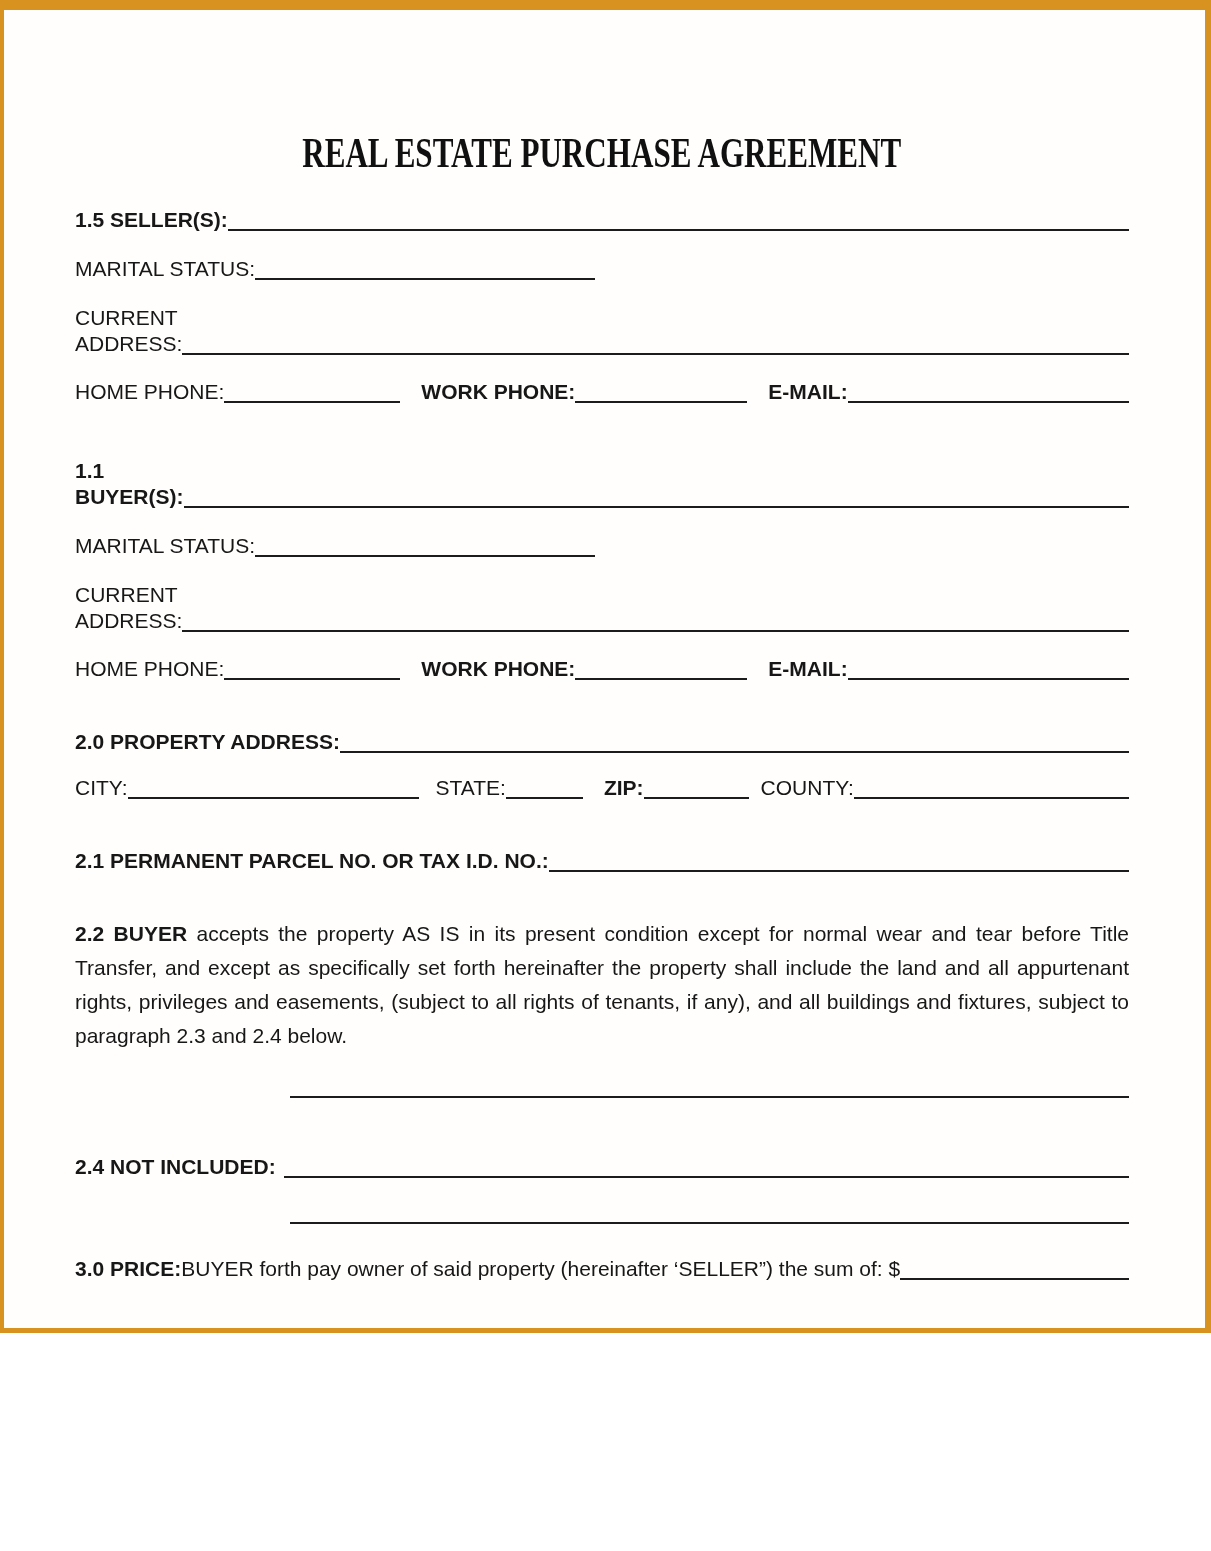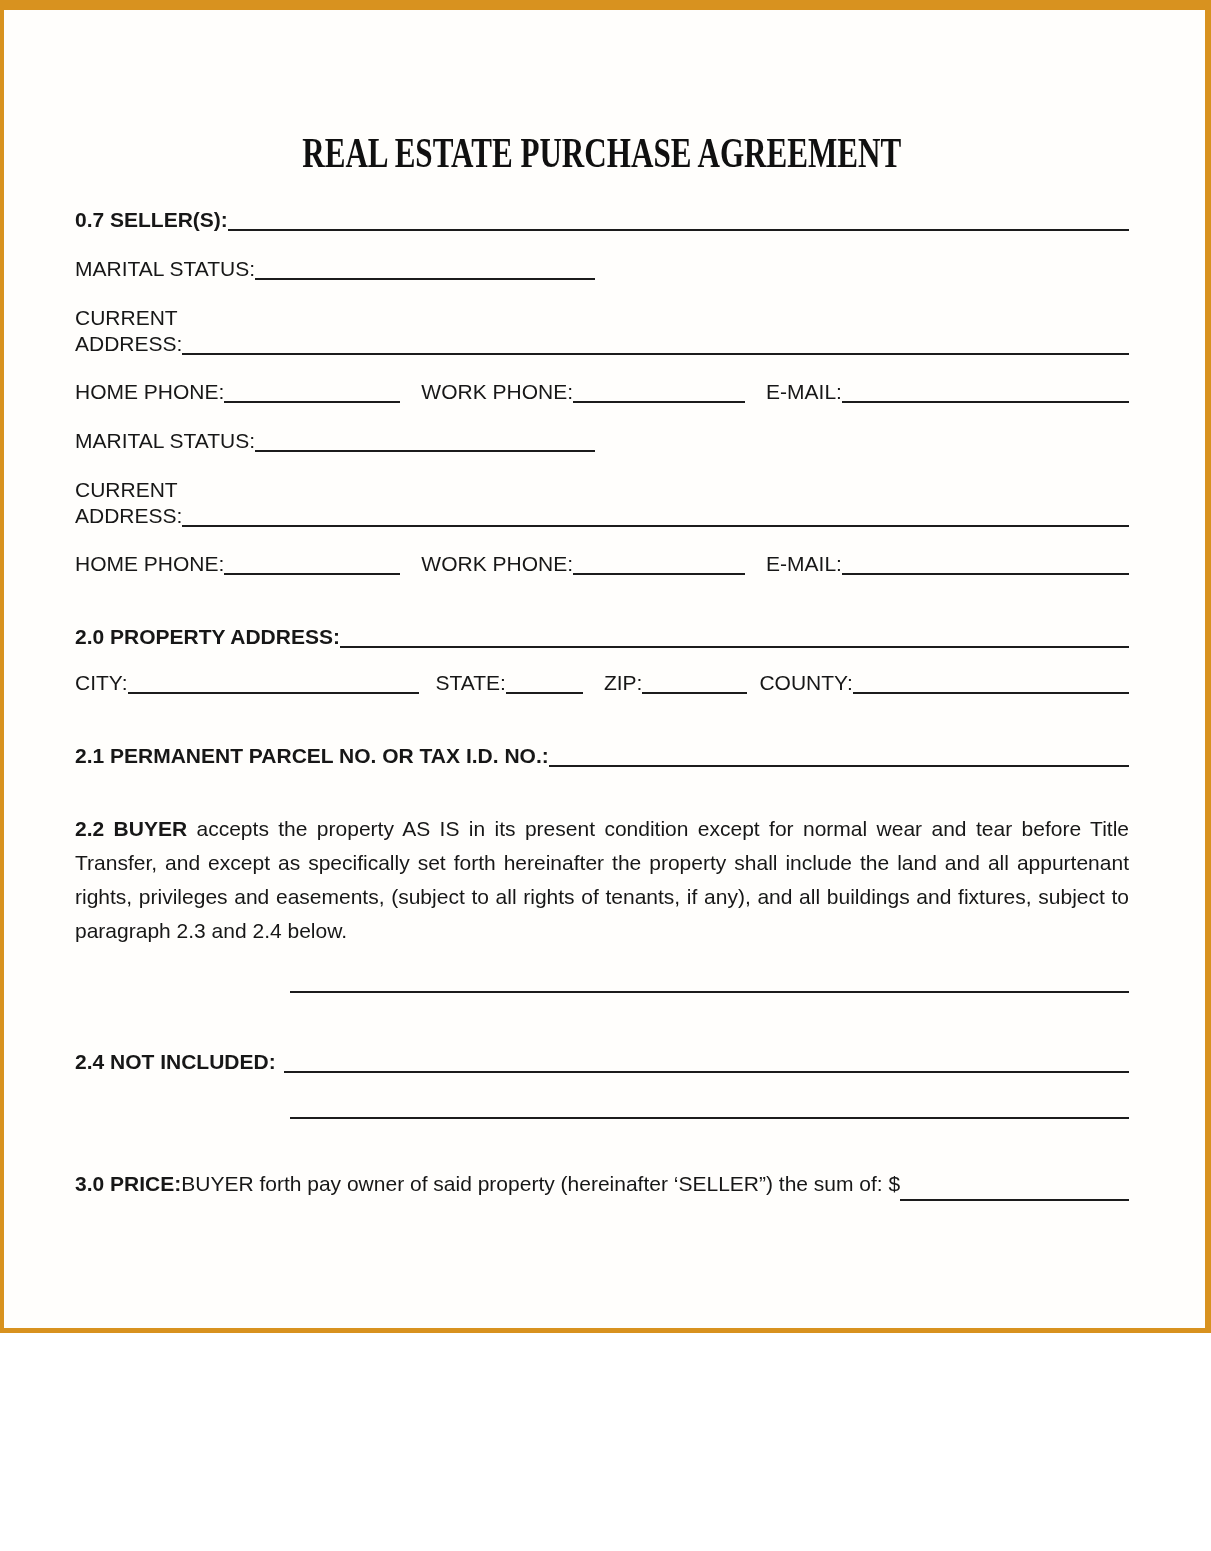--- a/index.html
+++ b/index.html
@@ -34,51 +34,51 @@
   .grow { flex:1 1 auto; }
   .row-blank { height:26px; display:flex; align-items:flex-end; }
   .row-blank .blank { top:0; width:100%; }
   .indent { margin-left:215px; }
   .w-marital { width:340px; }
   .w-hp { width:176px; }
   .w-wp { width:172px; }
   .w-city { width:291px; }
   .w-state { width:77px; }
   .w-zip { width:105px; }
-  .ml-21 { margin-left:21px; }
+  .ml-21 { margin-left:21px;font-weight:bold; }
   .ml-17 { margin-left:17px; }
   .ml-12 { margin-left:12px; }
   .ml-8  { margin-left:8px; }
   .m-seller   { margin-top:36px; }
   .m-marital  { margin-top:23px; }
   .m-current  { margin-top:23px; }
   .m-phones   { margin-top:22px; }
   .m-buyer    { margin-top:53px; }
   .m-property { margin-top:47px; }
   .m-city     { margin-top:20px; }
   .m-parcel   { margin-top:47px; }
   .m-para     { margin-top:43px; }
   .m-also     { margin-top:37px; }
   .m-blank2a  { margin-top:19px; }
   .m-notincl  { margin-top:56px; }
   .m-blank2b  { margin-top:18px; }
-  .m-price    { margin-top:52px;align-items:flex-end; }
+  .m-price    { margin-top:32px; }
   .para { text-align:justify; line-height:34px; white-space:normal; }
 </style>
 </head>
 <body>
 
 <div class="page">
 
   <div class="title-row">
     <h1 class="doc-title">REAL ESTATE PURCHASE AGREEMENT</h1>
   </div>
 
   <div class="row m-seller">
-    <strong class="lbl">0.7 SELLER(S):</strong>
+    <strong class="lbl">1.5 SELLER(S):</strong>
     <span class="blank grow"></span>
   </div>
 
   <div class="row m-marital">
     <span class="lbl">MARITAL STATUS:</span>
     <span class="blank w-marital"></span>
   </div>
 
   <div class="m-current">
     <div>CURRENT</div>
@@ -90,20 +90,27 @@
 
   <div class="row m-phones">
     <span class="lbl">HOME PHONE:</span>
     <span class="blank w-hp"></span>
     <span class="lbl ml-21">WORK PHONE:</span>
     <span class="blank w-wp"></span>
     <span class="lbl ml-21">E-MAIL:</span>
     <span class="blank grow"></span>
   </div>
 
+  <div class="m-buyer">
+    <div><strong>1.1</strong></div>
+    <div class="row">
+      <strong class="lbl">BUYER(S):</strong>
+      <span class="blank grow"></span>
+    </div>
+  </div>
 
   <div class="row m-marital">
     <span class="lbl">MARITAL STATUS:</span>
     <span class="blank w-marital"></span>
   </div>
 
   <div class="m-current">
     <div>CURRENT</div>
     <div class="row">
       <span class="lbl">ADDRESS:</span>

